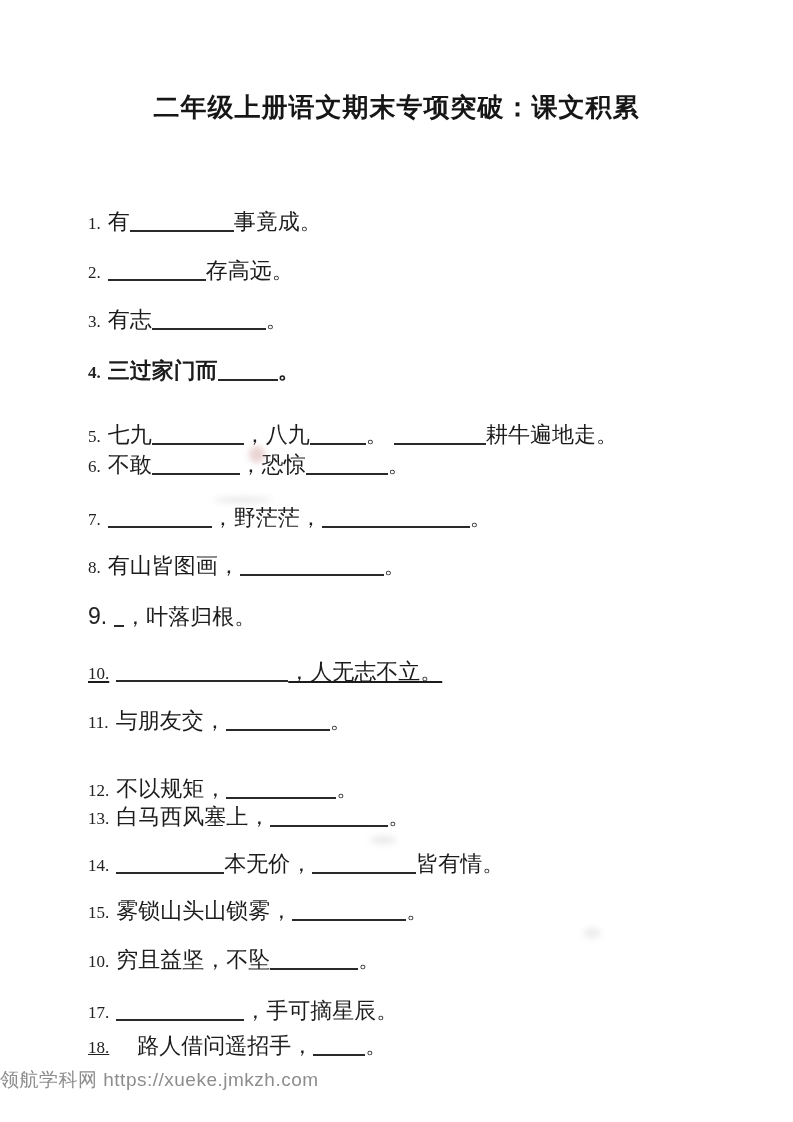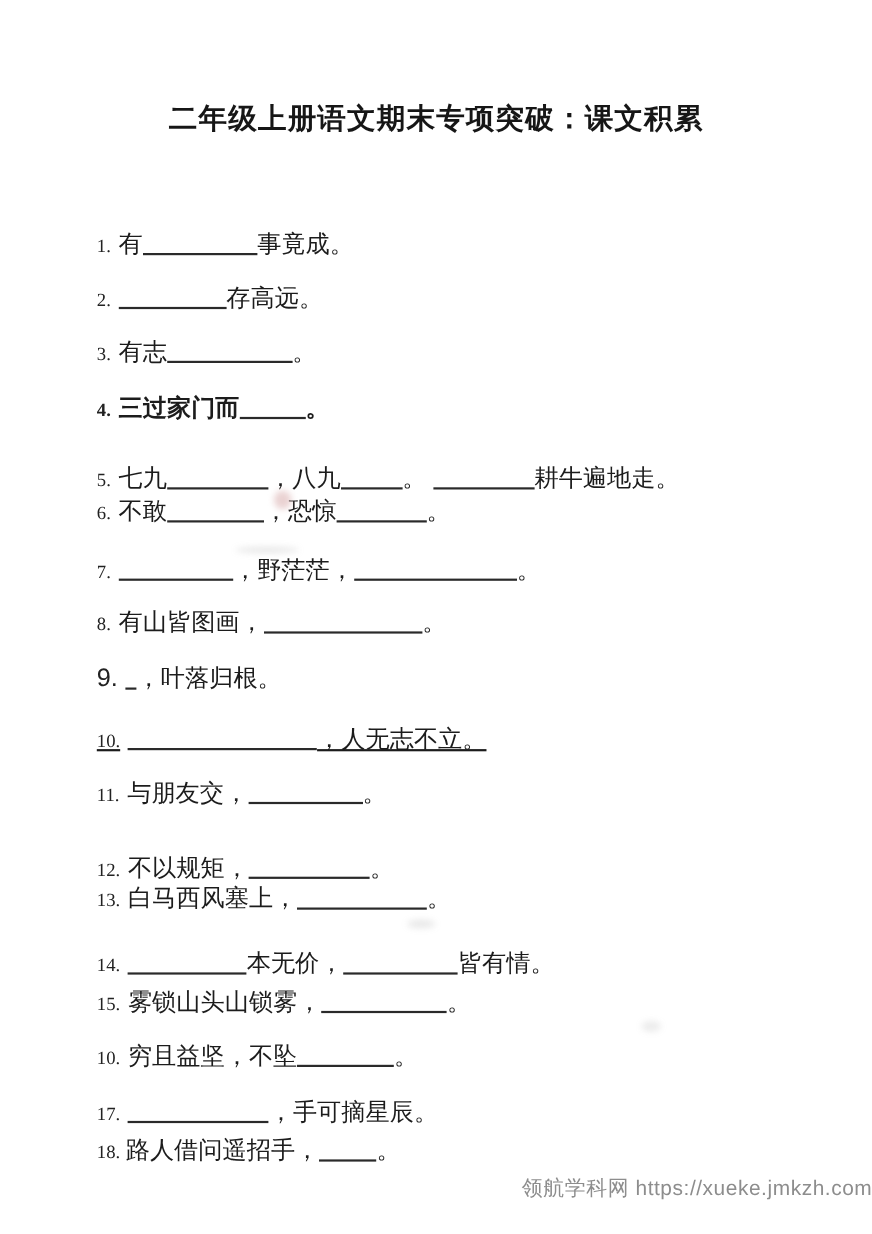--- a/index.html
+++ b/index.html
@@ -45,33 +45,33 @@
   .item .num {
     font-family: "Liberation Serif", "DejaVu Serif", serif;
     font-size: 17px;
     margin-right: 7px;
     color: #222;
   }
   .item .num.big {
     font-family: "Liberation Sans", "DejaVu Sans", sans-serif;
     font-size: 23px;
   }
-  .item .num.wide { margin-right: 5px; }
+  .item .num.wide { margin-right: 28px; text-decoration: underline; }
   .blank {
     display: inline-block;
     height: 2px;
     border-bottom: 2px solid #2a2a2a;
     vertical-align: -3px;
   }
   .footer {
     position: absolute;
     top: 1067px;
     left: 0;
     width: 100%;
-    text-align: right;
+    text-align: left;
     font-size: 19px;
     color: #8d8d8d;
     letter-spacing: 0.5px;
   }
   .artifact {
     position: absolute;
     border-radius: 50%;
     filter: blur(3px);
     pointer-events: none;
   }
@@ -93,21 +93,21 @@
       <div class="item" style="top: 357px; font-weight: bold;"><span class="num">4.</span><span class="seg">三过家门而</span><span class="blank" style="width: 60px;"></span><span class="seg">。</span></div>
       <div class="item" style="top: 405px; margin-top: 16px;"><span class="num">5.</span><span class="seg">七九</span><span class="blank" style="width: 92px;"></span><span class="seg">，八九</span><span class="blank" style="width: 56px;"></span><span class="seg">。 </span><span class="blank" style="width: 92px;"></span><span class="seg">耕牛遍地走。</span></div>
       <div class="item" style="top: 451px;"><span class="num">6.</span><span class="seg">不敢</span><span class="blank" style="width: 88px;"></span><span class="seg">，恐惊</span><span class="blank" style="width: 82px;"></span><span class="seg">。</span></div>
       <div class="item" style="top: 504px;"><span class="num">7.</span><span class="blank" style="width: 104px;"></span><span class="seg">，野茫茫，</span><span class="blank" style="width: 148px;"></span><span class="seg">。</span></div>
       <div class="item" style="top: 552px;"><span class="num">8.</span><span class="seg">有山皆图画，</span><span class="blank" style="width: 144px;"></span><span class="seg">。</span></div>
       <div class="item" style="top: 602px;"><span class="num big">9.</span><span class="blank" style="width: 10px;"></span><span class="seg">，叶落归根。</span></div>
       <div class="item" style="top: 658px; text-decoration: underline;"><span class="num">10.</span><span class="blank" style="width: 172px;"></span><span class="seg">，人无志不立。</span></div>
       <div class="item" style="top: 707px;"><span class="num">11.</span><span class="seg">与朋友交，</span><span class="blank" style="width: 104px;"></span><span class="seg">。</span></div>
       <div class="item" style="top: 755px; margin-top: 20px;"><span class="num">12.</span><span class="seg">不以规矩，</span><span class="blank" style="width: 110px;"></span><span class="seg">。</span></div>
       <div class="item" style="top: 803px;"><span class="num">13.</span><span class="seg">白马西风塞上，</span><span class="blank" style="width: 118px;"></span><span class="seg">。</span></div>
-      <div class="item" style="top: 850px; margin-top: 12px;"><span class="num">14.</span><span class="blank" style="width: 108px;"></span><span class="seg">本无价，</span><span class="blank" style="width: 104px;"></span><span class="seg">皆有情。</span></div>
+      <div class="item" style="top: 850px;"><span class="num">14.</span><span class="blank" style="width: 108px;"></span><span class="seg">本无价，</span><span class="blank" style="width: 104px;"></span><span class="seg">皆有情。</span></div>
       <div class="item" style="top: 897px; text-align: center;"><span class="num">15.</span><span class="seg">雾锁山头山锁雾，</span><span class="blank" style="width: 114px;"></span><span class="seg">。</span></div>
       <div class="item" style="top: 946px;"><span class="num">10.</span><span class="seg">穷且益坚，不坠</span><span class="blank" style="width: 88px;"></span><span class="seg">。</span></div>
       <div class="item" style="top: 997px;"><span class="num">17.</span><span class="blank" style="width: 128px;"></span><span class="seg">，手可摘星辰。</span></div>
       <div class="item" style="top: 1032px;"><span class="num wide">18.</span><span class="seg">路人借问遥招手，</span><span class="blank" style="width: 52px;"></span><span class="seg">。</span></div>
     </div>
 
   <div class="artifact a1"></div>
   <div class="artifact a2"></div>
   <div class="artifact a3"></div>
   <div class="artifact a4"></div>

